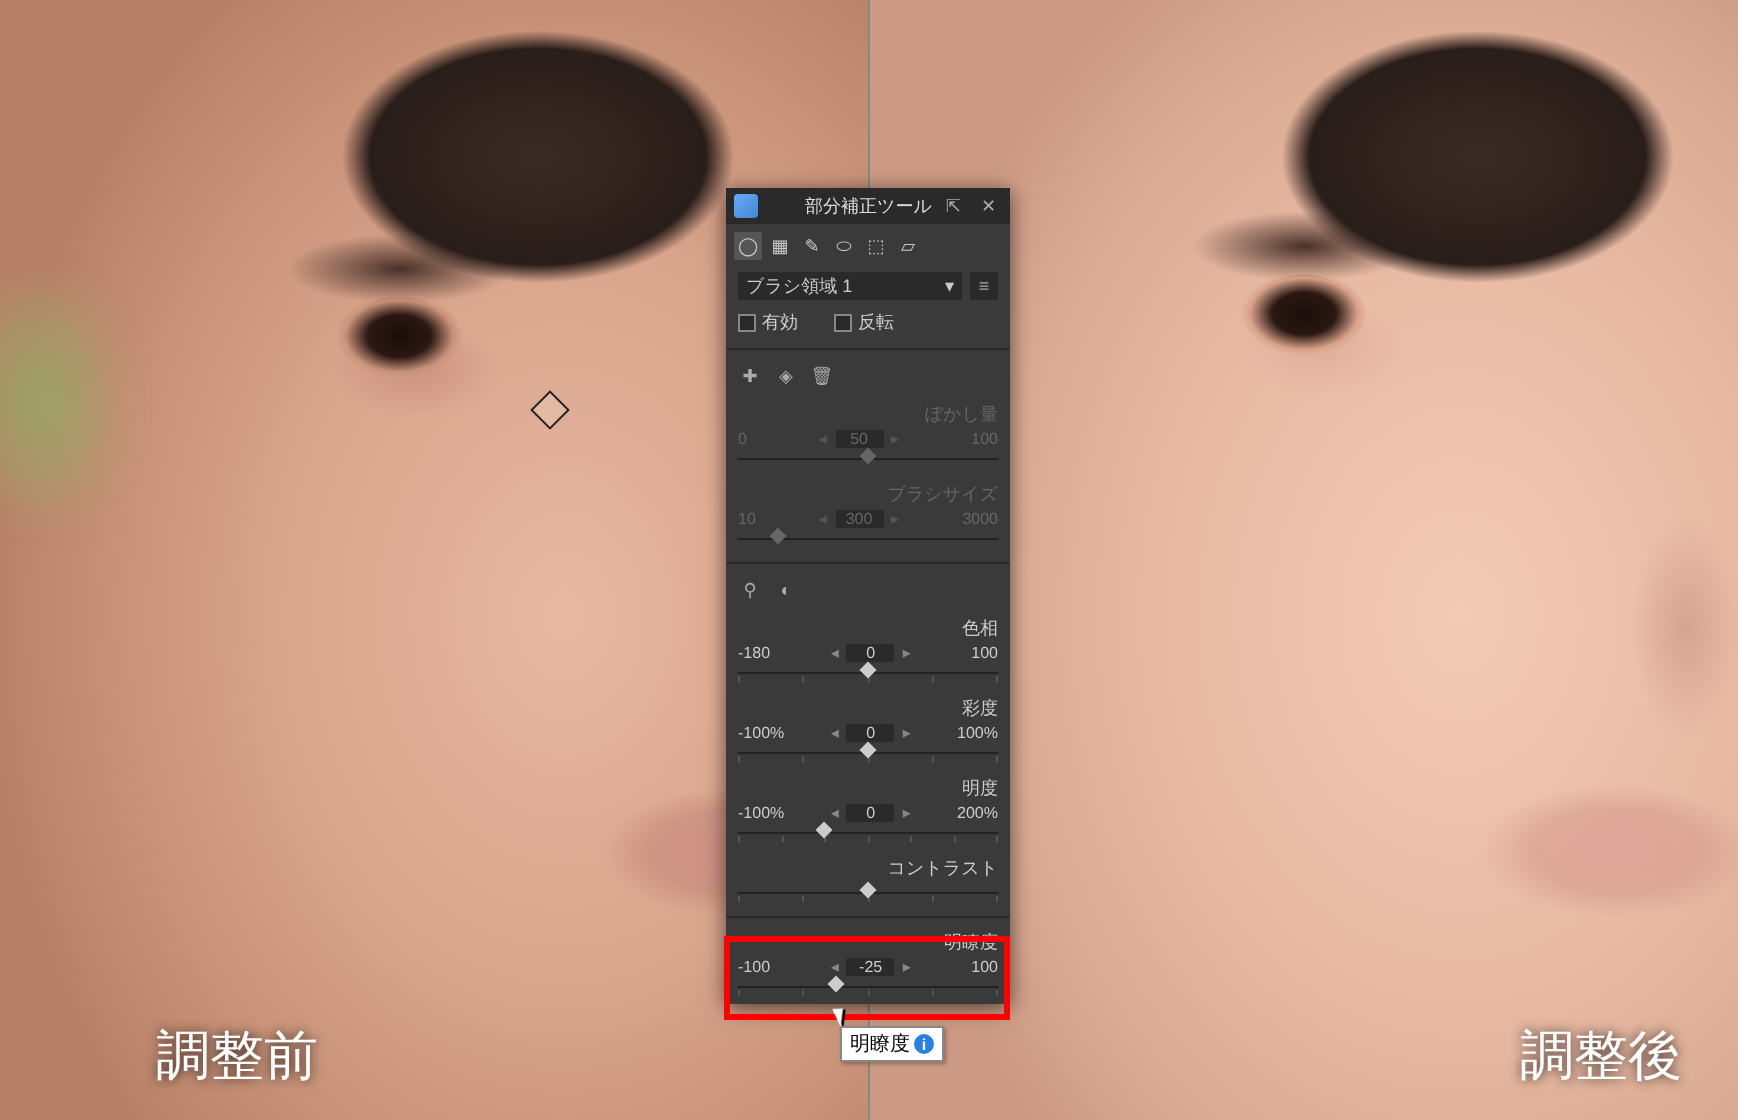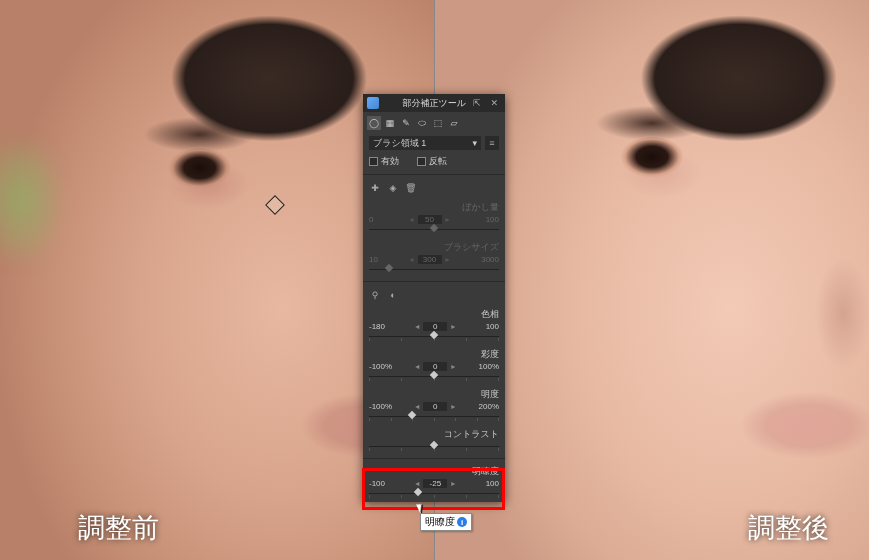--- a/index.html
+++ b/index.html
@@ -66,21 +66,21 @@
   }
   .caption {
     position: absolute;
     bottom: 14px;
     color: #fff;
     font-size: 27px;
     font-weight: normal;
     text-shadow: 0 0 6px rgba(0,0,0,0.8);
   }
   .caption.before-c { left: 78px; }
-  .caption.after-c { right: 40px; margin-left: 13px; }
+  .caption.after-c { right: 28px; margin-left: 13px; }
 
   .panel {
     position: absolute;
     left: 363px;
     top: 94px;
     width: 142px;
     background: #3a3a3a;
     color: #ccc;
     font-size: 9px;
     box-shadow: 0 2px 10px rgba(0,0,0,0.6);

